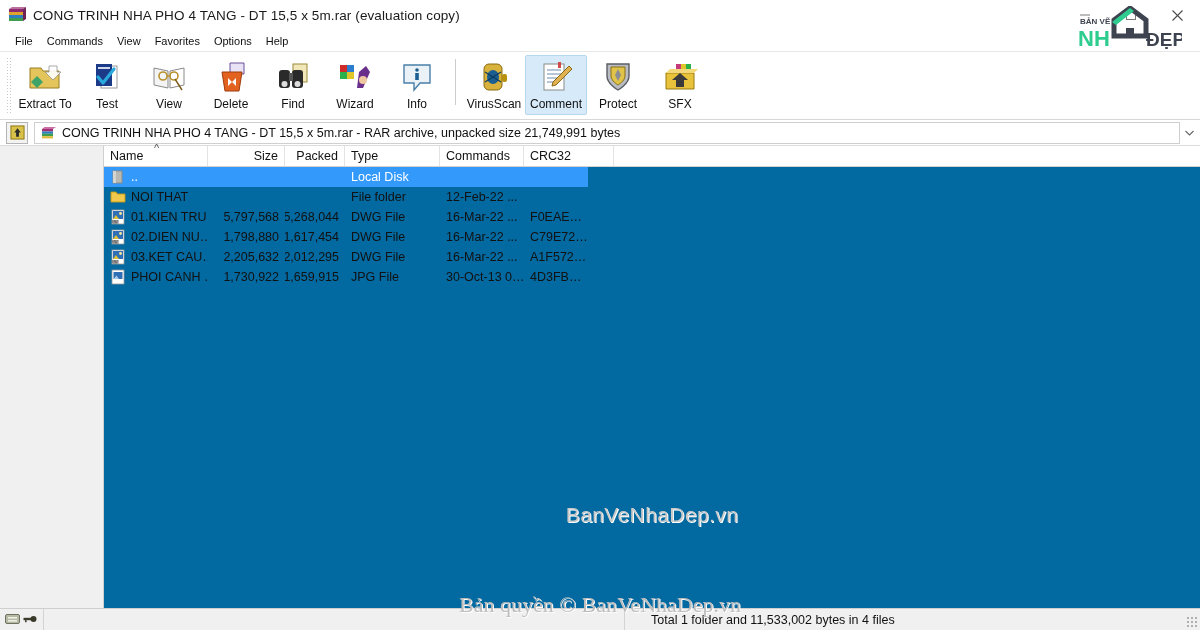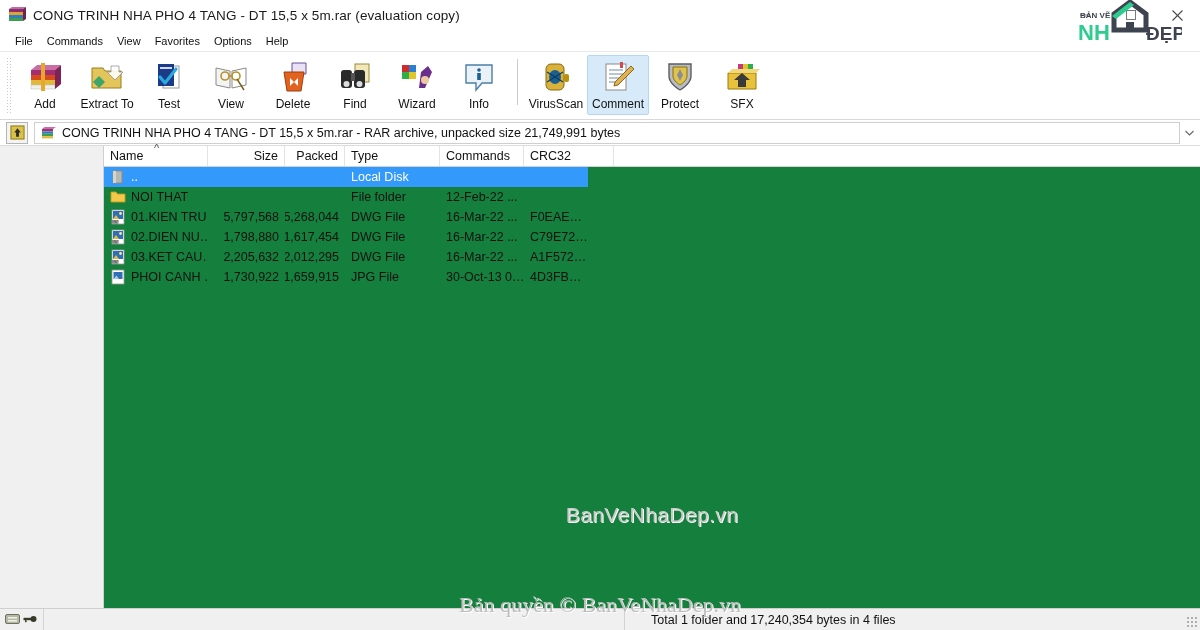--- a/index.html
+++ b/index.html
@@ -37,21 +37,21 @@
   }
   .wc {
     width: 46px; height: 30px;
     display: flex; align-items: center; justify-content: center;
     cursor: default;
   }
   .wc svg { display: block; }
 
   
   .brandlogo {
-    position: absolute; top: 0; right: 18px;
+    position: absolute; top: 6px; right: 18px;
     width: 104px; height: 46px;
     pointer-events: none;
     margin-left: 48px;
   }
 
   
   .menubar {
     height: 22px; flex: 0 0 22px;
     background: #ffffff;
     display: flex; align-items: center;
@@ -131,21 +131,21 @@
     flex: 1 1 auto; display: flex; min-height: 0;
     background: #ffffff;
   }
   .treepanel {
     width: 104px; flex: 0 0 104px;
     background: #f0f0f0;
     border-right: 1px solid #cfcfcf;
   }
   .listpanel {
     flex: 1 1 auto; min-width: 0;
-    background: #15803d;
+    background: #0369a1;
     display: flex; flex-direction: column;
     position: relative;
   }
 
   .colhead {
     height: 21px; flex: 0 0 21px;
     display: flex; align-items: stretch;
     background: #ffffff;
     border-bottom: 1px solid #d2d2d2;
     position: relative;
@@ -284,34 +284,20 @@
     <div class="menu-item">Commands</div>
     <div class="menu-item">View</div>
     <div class="menu-item">Favorites</div>
     <div class="menu-item">Options</div>
     <div class="menu-item">Help</div>
   </div>
 
   <div class="toolbar">
     <div class="tb-grip"></div>
 
-    <div class="tb-btn">
-      <div class="tb-ico">
-        <svg viewBox="0 0 36 34" width="36" height="34">
-          <rect x="4" y="10" width="24" height="5" fill="#a32f73"></rect>
-          <rect x="4" y="15" width="24" height="5" fill="#d64a1e"></rect>
-          <rect x="4" y="20" width="24" height="5" fill="#e0b93a"></rect>
-          <rect x="4" y="25" width="24" height="4" fill="#f0f0f0" stroke="#bbb" stroke-width="0.5"></rect>
-          <path d="M4 10 L10 5 L34 5 L28 10 Z" fill="#c96fa6"></path>
-          <path d="M28 10 L34 5 L34 24 L28 29 Z" fill="#7d2356"></path>
-          <rect x="14" y="3" width="4" height="28" fill="#e8a62c"></rect>
-        </svg>
-      </div>
-      <div class="tb-label">Add</div>
-    </div>
 
     <div class="tb-btn">
       <div class="tb-ico">
         <svg viewBox="0 0 36 34" width="36" height="34">
           <path d="M3 8 L14 8 L16 11 L32 11 L32 28 L3 28 Z" fill="#e4c55c" stroke="#9a7c1e" stroke-width="1"></path>
           <path d="M22 6 L30 6 L30 12 L34 12 L26 20 L18 12 L22 12 Z" fill="#ffffff" stroke="#8a8a8a" stroke-width="0.8" opacity="0.9"></path>
           <path d="M10 16 L16 22 L10 28 L4 22 Z" fill="#3fa46a"></path>
         </svg>
       </div>
       <div class="tb-label">Extract To</div>
@@ -629,17 +615,17 @@
       </span>
       <span>
         <svg width="14" height="12" viewBox="0 0 14 12">
           <circle cx="10.5" cy="6" r="3" fill="#3a3a2a"></circle>
           <rect x="0.5" y="4.8" width="9" height="2.4" fill="#3a3a2a"></rect>
           <rect x="2" y="7.2" width="1.6" height="2" fill="#3a3a2a"></rect>
         </svg>
       </span>
     </div>
     <div class="sb-spacer"></div>
-    <div class="sb-total">Total 1 folder and 17,240,354 bytes in 4 files</div>
+    <div class="sb-total">Total 1 folder and 11,533,002 bytes in 4 files</div>
     <div class="sb-grip"></div>
   </div>
 
 </div>
 
 </body></html>

